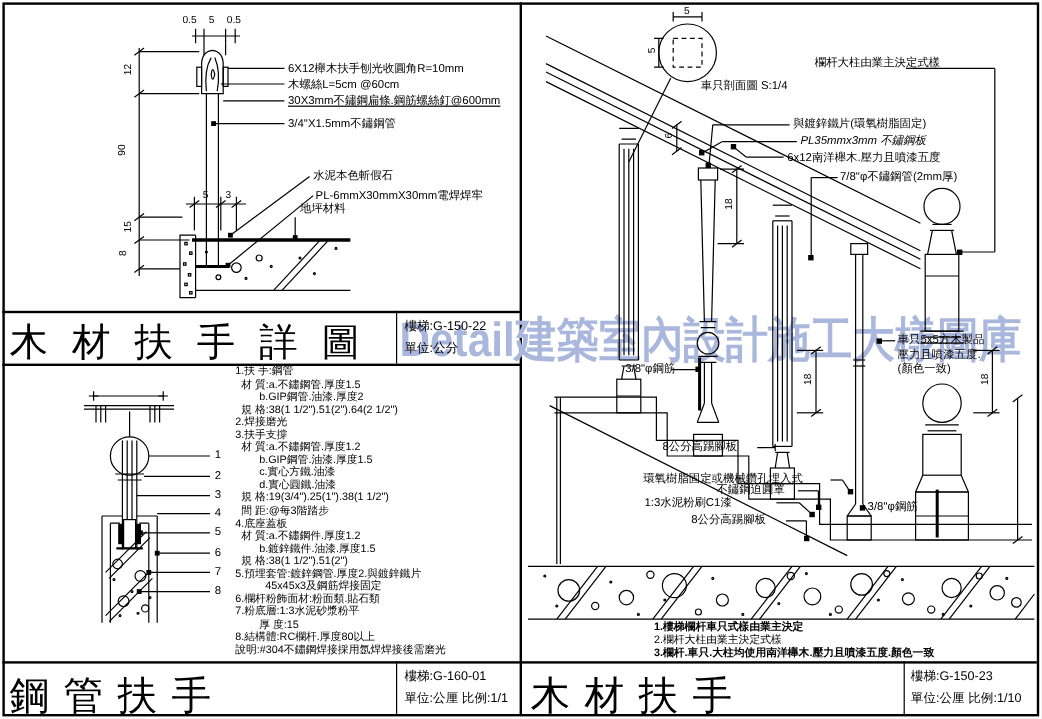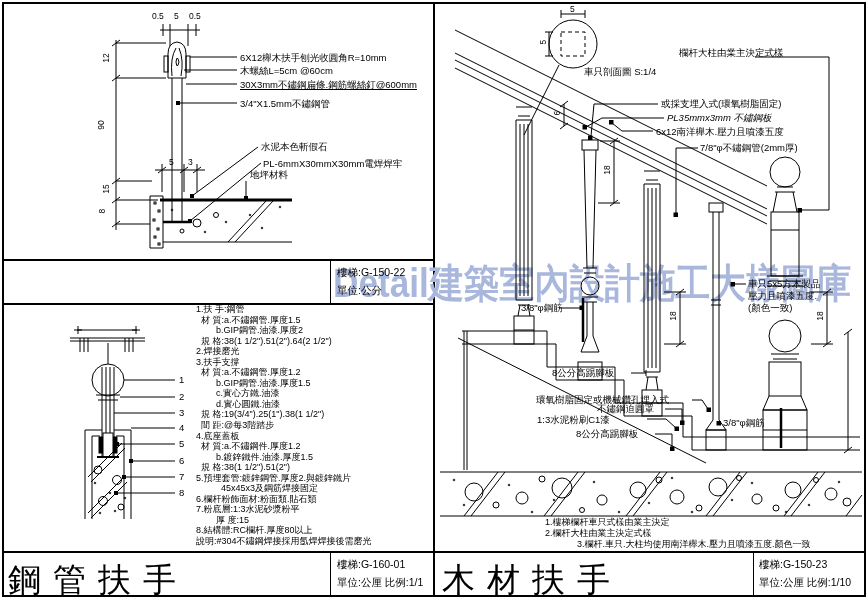--- a/index.html
+++ b/index.html
@@ -127,20 +127,21 @@
   <div class="dim" style="left:152px;top:12px;">0.5</div>
   <div class="dim" style="left:174px;top:12px;">5</div>
   <div class="dim" style="left:189px;top:12px;">0.5</div>
   <div class="dimv" style="left:95px;top:53px;">12</div>
   <div class="dimv" style="left:90px;top:120px;">90</div>
   <div class="dimv" style="left:95px;top:184px;">15</div>
   <div class="dimv" style="left:91px;top:206px;">8</div>
   <div class="dim" style="left:169px;top:158px;">5</div>
   <div class="dim" style="left:188px;top:158px;">3</div>
 
+  <div class="big" style="left:8px;top:264px;">木材扶手詳圖</div>
   <div class="info" style="left:337px;top:266px;">樓梯:G-150-22</div>
   <div class="info" style="left:337px;top:284px;text-align:center;">單位:公分</div>
 
   <svg width="434" height="248" viewBox="0 0 434 248" style="left:0;top:303px;z-index:3">
     <g fill="none" stroke="#000" stroke-width="1">
       <g>
         <line x1="77" y1="27" x2="137" y2="27"></line>
         <line x1="74" y1="27" x2="82" y2="27"></line>
           <line x1="78" y1="23" x2="78" y2="31"></line>
         <line x1="132" y1="27" x2="140" y2="27"></line>
@@ -437,21 +438,21 @@
         <rect x="283" y="421.5" width="3.5" height="3.5" fill="#000"></rect>
         <line x1="347" y1="408" x2="347" y2="448" stroke-width="2.5"></line>
         <line x1="312" y1="284" x2="300" y2="284"></line>
           <rect x="297" y="282.5" width="3.5" height="3.5" fill="#000"></rect>
       </g>
     </g>
   </svg>
 
   <div class="lbl" style="left:584px;top:66px;">車只剖面圖 S:1/4</div>
   <div class="lbl" style="left:651px;top:47px;margin-left:28px;">欄杆大柱由業主決定式樣</div>
-  <div class="lbl" style="left:661px;top:98px;">或採支埋入式(環氧樹脂固定)</div>
+  <div class="lbl" style="left:661px;top:98px;">與鍍鋅鐵片(環氧樹脂固定)</div>
   <div class="lbl" style="left:667px;top:112px;font-style:italic;">PL35mmx3mm 不鏽鋼板</div>
   <div class="lbl" style="left:656px;top:126px;">6x12南洋櫸木.壓力且噴漆五度</div>
   <div class="lbl" style="left:700px;top:142px;">7/8"φ不鏽鋼管(2mm厚)</div>
   <div class="lbl" style="left:521px;top:302px;">3/8"φ鋼筋</div>
   <div class="lbl" style="left:552px;top:367px;">8公分高踢腳板</div>
   <div class="lbl" style="left:536px;top:394px;">環氧樹脂固定或機械鑽孔埋入式</div>
   <div class="lbl" style="left:597px;top:403px;">不鏽鋼迫圓罩</div>
   <div class="lbl" style="left:537px;top:414px;">1:3水泥粉刷C1漆</div>
   <div class="lbl" style="left:576px;top:428px;">8公分高踢腳板</div>
   <div class="lbl" style="left:723px;top:417px;">3/8"φ鋼筋</div>
@@ -459,21 +460,21 @@
   <div class="lbl" style="left:748px;top:290px;">壓力且噴漆五度.</div>
   <div class="lbl" style="left:748px;top:302px;">(顏色一致)</div>
 
   <div class="dim" style="left:570px;top:5px;">5</div>
   <div class="dimv" style="left:532px;top:37px;">5</div>
   <div class="dimv" style="left:546px;top:108px;">6</div>
   <div class="dimv" style="left:596px;top:165px;">18</div>
   <div class="dimv" style="left:662px;top:311px;">18</div>
   <div class="dimv" style="left:809px;top:311px;">18</div>
 
-  <div class="note" style="left:545px;top:517px;">1.樓梯欄杆車只式樣由業主決定</div>
+  <div class="note" style="left:545px;top:517px;font-weight:bold;">1.樓梯欄杆車只式樣由業主決定</div>
   <div class="note" style="left:545px;top:528px;">2.欄杆大柱由業主決定式樣</div>
-  <div class="note" style="left:577px;top:539px;">3.欄杆.車只.大柱均使用南洋櫸木.壓力且噴漆五度.顏色一致</div>
+  <div class="note" style="left:545px;top:539px;font-weight:bold;">3.欄杆.車只.大柱均使用南洋櫸木.壓力且噴漆五度.顏色一致</div>
 
   <div class="big2" style="left:442px;top:558px;">木材扶手</div>
   <div class="info" style="left:759px;top:558px;">樓梯:G-150-23</div>
   <div class="info" style="left:759px;top:576px;">單位:公厘 比例:1/10</div>
 
 </div>
 
 </body></html>

